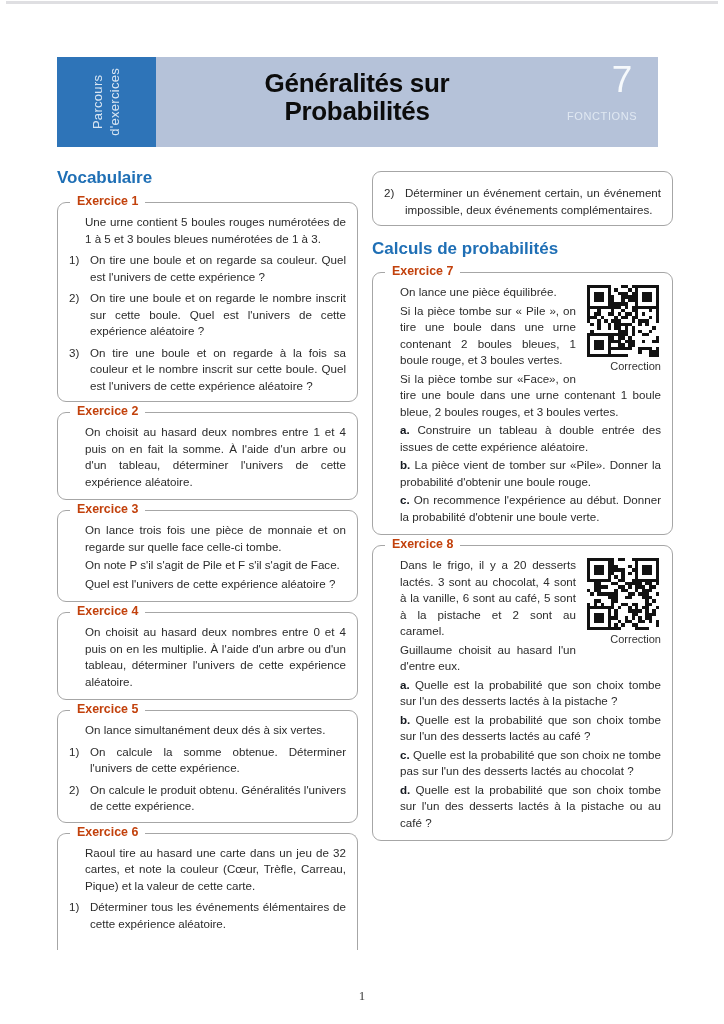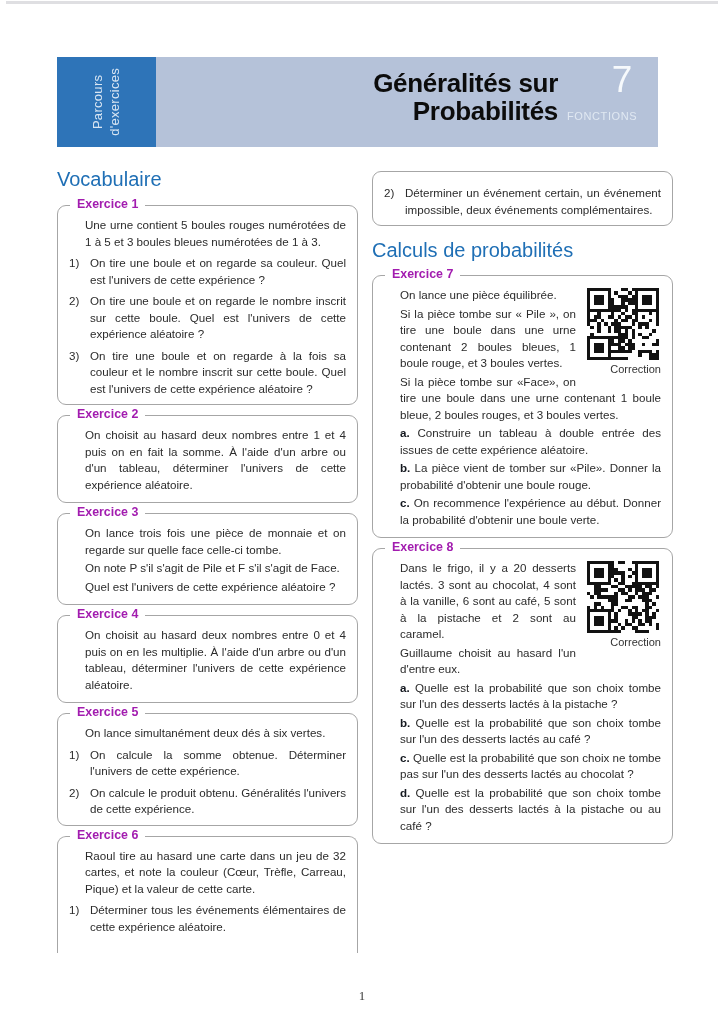--- a/index.html
+++ b/index.html
@@ -6,41 +6,41 @@
   #page{position:relative;width:724px;height:1024px;background:#ffffff;overflow:hidden;
         font-family:"Liberation Sans",sans-serif;color:#2b2b2b;}
   .scanline{position:absolute;top:1px;left:6px;right:6px;height:3px;background:#dfdfe2;}
 
   
   .header{position:absolute;left:57px;top:57px;width:601px;height:90px;background:#b5c2d9;}
   .header-tab{position:absolute;left:0;top:0;width:99px;height:90px;background:#2e74b8;}
   .vlabel{position:absolute;left:0;top:0;width:99px;height:90px;display:flex;align-items:center;justify-content:center;}
   .vlabel-inner{transform:rotate(-90deg);white-space:nowrap;text-align:center;
         color:#d9e6f3;font-size:13px;line-height:1.3;letter-spacing:.3px;}
-  .htitle{position:absolute;left:99px;right:100px;top:12px;text-align:right;
+  .htitle{position:absolute;left:99px;right:100px;top:12px;text-align:center;
         font-weight:bold;font-size:26px;line-height:1.08;color:#0c0c0c;letter-spacing:-.3px;}
   .hnum{position:absolute;left:525px;top:2px;width:80px;text-align:center;
         color:#f6f9fc;font-size:37px;font-weight:300;}
   .hcat{position:absolute;left:510px;top:53px;width:110px;text-align:left;
         color:#e0e8f2;font-size:11px;letter-spacing:.6px;}
 
   
   .colL{position:absolute;left:57px;top:168px;width:301px;}
   .colR{position:absolute;left:372px;top:163px;width:301px;}
-  .h1{color:#1f6fb5;font-weight:normal;font-size:20px;margin:0 0 14px 0;}
+  .h1{color:#1f6fb5;font-weight:bold;font-size:17px;margin:0 0 14px 0;}
   .colR .h1{margin-top:13px;margin-bottom:13px;}
 
   
   .exbox{position:relative;border:1.2px solid #a6a6a6;border-radius:9px;background:#fff;
          margin:8px 0 10px 0;padding:11px 11px 7px 11px;}
   .exbox.open{border-bottom:none;border-bottom-left-radius:0;border-bottom-right-radius:0;
          padding-bottom:18px;margin-bottom:0;}
   .exbox.notitle{padding-top:8px;}
   .extitle{position:absolute;top:-9px;left:12px;background:#fff;padding:0 7px;
-         font-weight:bold;font-size:12.4px;color:#a21caf;white-space:nowrap;}
+         font-weight:bold;font-size:12.4px;color:#c2410c;white-space:nowrap;}
   .exbody{font-size:11.6px;line-height:16.5px;text-align:justify;}
   .para{margin:0 0 2px 16px;}
   .para b.prefix{color:#14181f;}
   .item{display:flex;margin:5px 0 0 0;}
   .item .marker{flex:0 0 21px;}
   .item .itext{flex:1;text-align:justify;}
 
   
   .qrwrap{float:right;width:76px;margin:1px 0 3px 9px;text-align:right;}
   .qr{display:grid;grid-template-columns:repeat(21,1fr);grid-template-rows:repeat(21,1fr);

